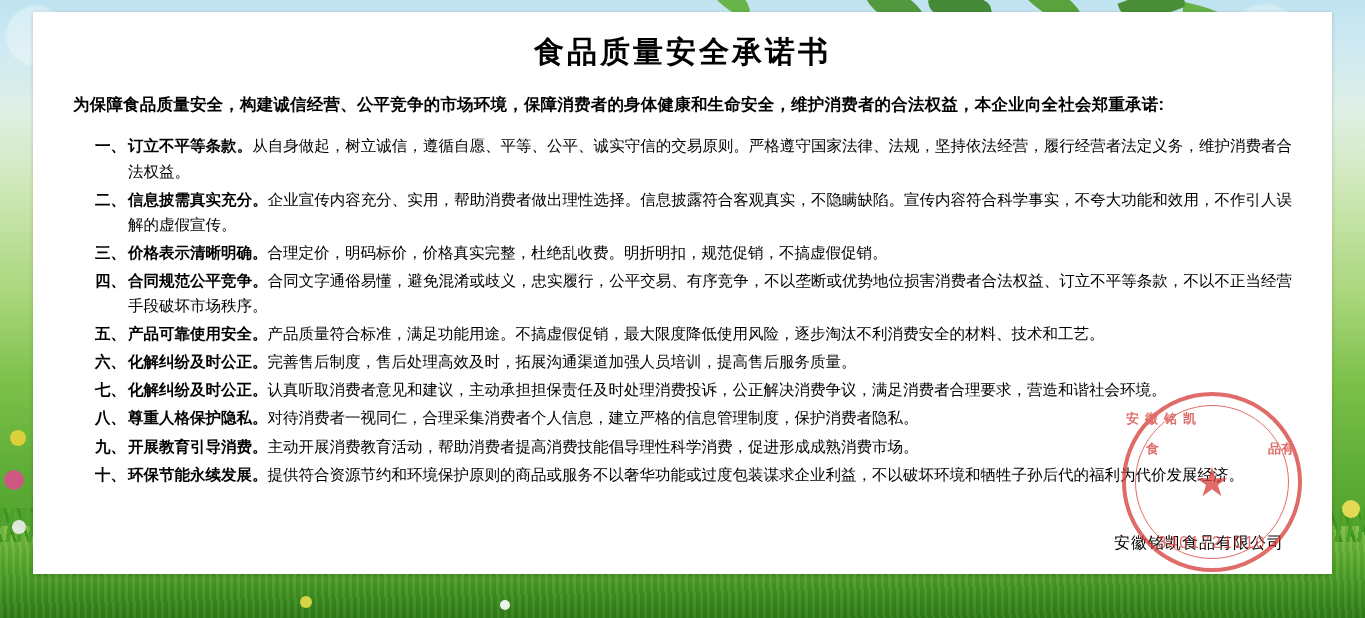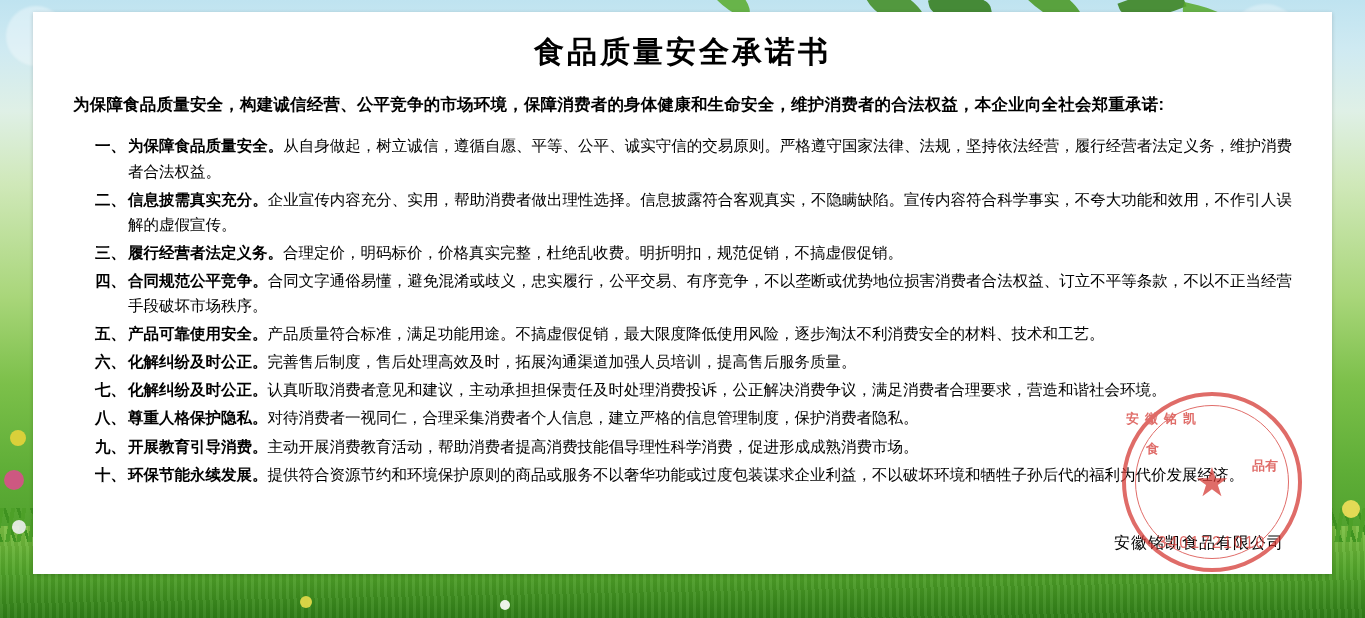--- a/index.html
+++ b/index.html
@@ -196,21 +196,21 @@
     letter-spacing: 2px;
   }
   .seal-arc-l, .seal-arc-r {
     position: absolute;
     top: 44px;
     color: #d4342f;
     font-size: 13px;
     font-weight: bold;
   }
   .seal-arc-l { left: 20px; }
-  .seal-arc-r { right: 20px; margin-top: 17px; }
+  .seal-arc-r { right: 4px; }
 </style>
 </head>
 <body>
 
 <div class="page">
 
   <div class="bg-blob" style="left:6px;top:6px;width:60px;height:60px;background:rgba(255,255,255,.35);"></div>
   <div class="bg-blob" style="left:1230px;top:4px;width:70px;height:70px;background:rgba(255,255,255,.3);"></div>
   <div class="leaf" style="left:860px;top:-10px;width:70px;height:34px;transform:rotate(18deg);"></div>
   <div class="leaf" style="left:930px;top:-6px;width:60px;height:26px;transform:rotate(-12deg);background:#2f7a16;"></div>
@@ -230,31 +230,31 @@
   <div class="sheet">
 
     <div class="doc-title">食品质量安全承诺书</div>
 
     <p class="lead">为保障食品质量安全，构建诚信经营、公平竞争的市场环境，保障消费者的身体健康和生命安全，维护消费者的合法权益，本企业向全社会郑重承诺:</p>
 
     <ul class="clause-list">
 
       <li class="clause">
         <span class="clause-num">一、</span>
-        <span class="clause-body"><span class="clause-head">为保障食品质量安全。</span><span class="clause-text">从自身做起，树立诚信，遵循自愿、平等、公平、诚实守信的交易原则。严格遵守国家法律、法规，坚持依法经营，履行经营者法定义务，维护消费者合法权益。</span></span>
+        <span class="clause-body"><span class="clause-head">订立不平等条款。</span><span class="clause-text">从自身做起，树立诚信，遵循自愿、平等、公平、诚实守信的交易原则。严格遵守国家法律、法规，坚持依法经营，履行经营者法定义务，维护消费者合法权益。</span></span>
       </li>
 
       <li class="clause">
         <span class="clause-num">二、</span>
         <span class="clause-body"><span class="clause-head">信息披需真实充分。</span><span class="clause-text">企业宣传内容充分、实用，帮助消费者做出理性选择。信息披露符合客观真实，不隐瞒缺陷。宣传内容符合科学事实，不夸大功能和效用，不作引人误解的虚假宣传。</span></span>
       </li>
 
       <li class="clause">
         <span class="clause-num">三、</span>
-        <span class="clause-body"><span class="clause-head">履行经营者法定义务。</span><span class="clause-text">合理定价，明码标价，价格真实完整，杜绝乱收费。明折明扣，规范促销，不搞虚假促销。</span></span>
+        <span class="clause-body"><span class="clause-head">价格表示清晰明确。</span><span class="clause-text">合理定价，明码标价，价格真实完整，杜绝乱收费。明折明扣，规范促销，不搞虚假促销。</span></span>
       </li>
 
       <li class="clause">
         <span class="clause-num">四、</span>
         <span class="clause-body"><span class="clause-head">合同规范公平竞争。</span><span class="clause-text">合同文字通俗易懂，避免混淆或歧义，忠实履行，公平交易、有序竞争，不以垄断或优势地位损害消费者合法权益、订立不平等条款，不以不正当经营手段破坏市场秩序。</span></span>
       </li>
 
       <li class="clause">
         <span class="clause-num">五、</span>
         <span class="clause-body"><span class="clause-head">产品可靠使用安全。</span><span class="clause-text">产品质量符合标准，满足功能用途。不搞虚假促销，最大限度降低使用风险，逐步淘汰不利消费安全的材料、技术和工艺。</span></span>

